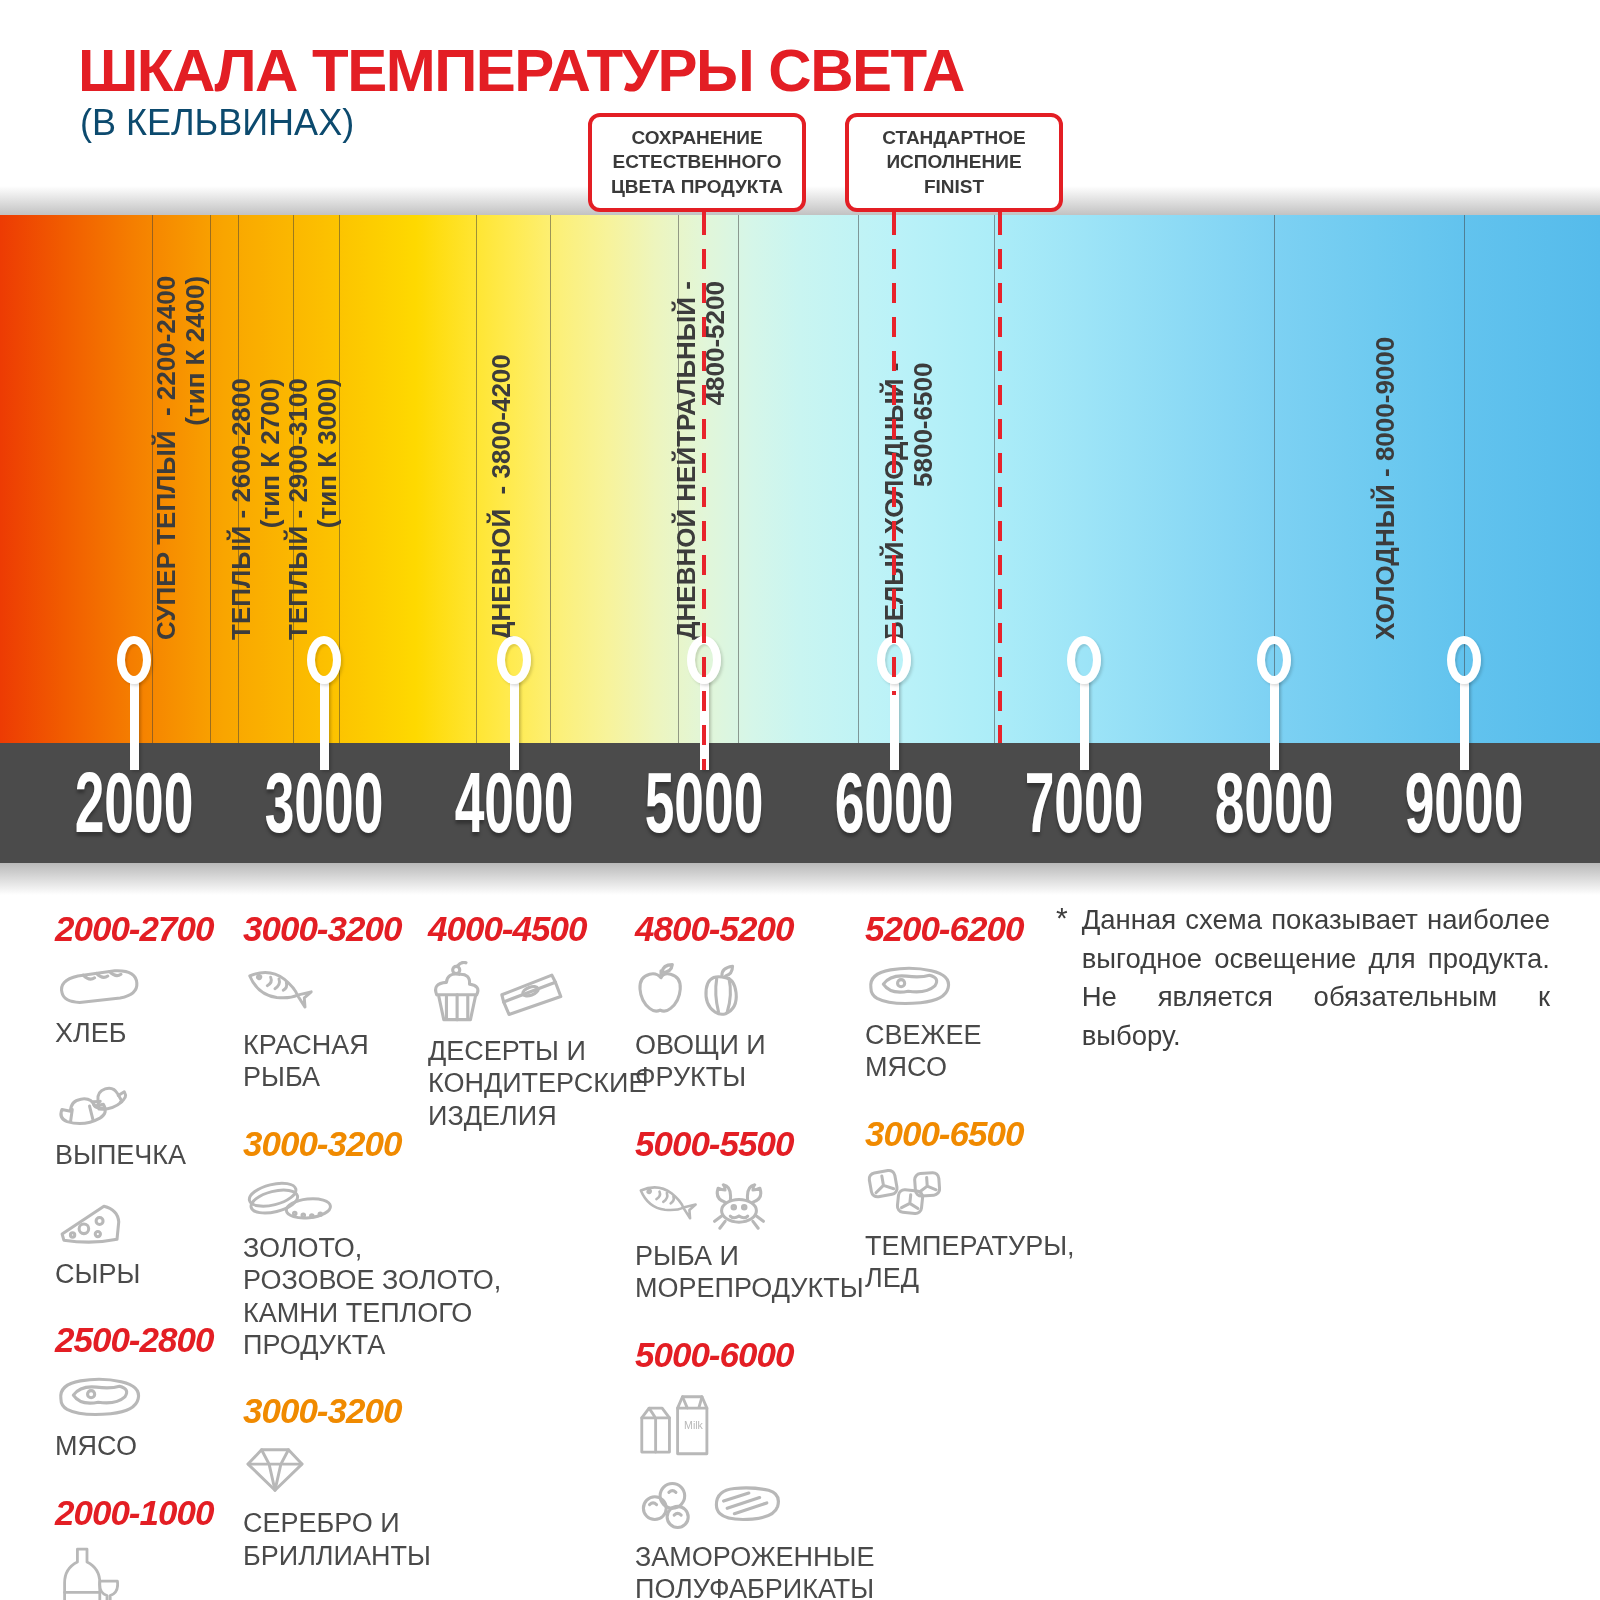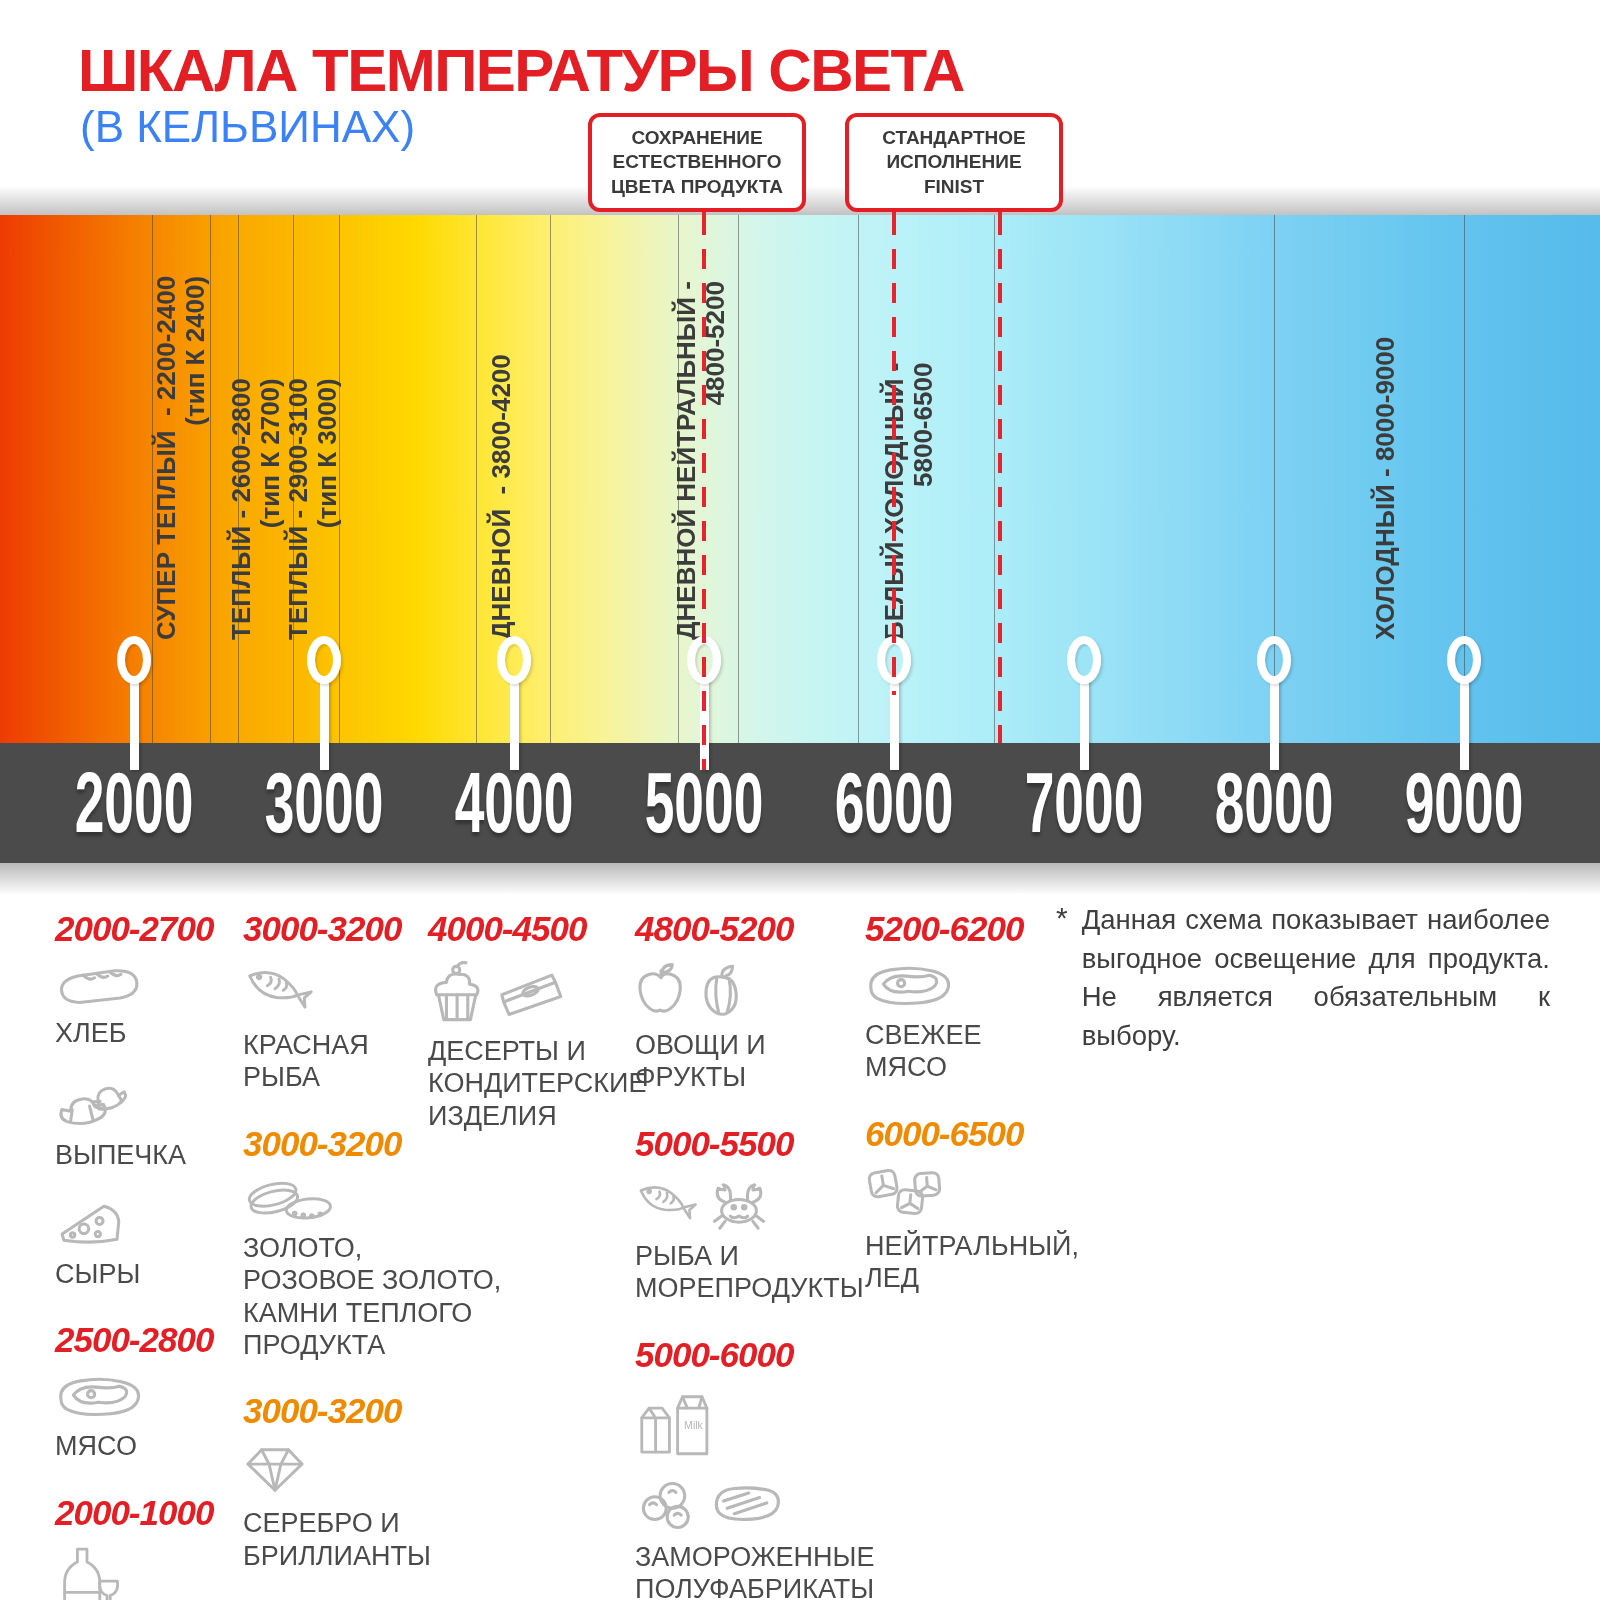--- a/index.html
+++ b/index.html
@@ -1,20 +1,20 @@
 <!DOCTYPE html>
 <html><head>
 <meta charset="utf-8">
 <style>
   html,body{margin:0;padding:0;background:#fff;}
   .canvas{position:relative;width:1600px;height:1600px;background:#fff;overflow:hidden;
           font-family:"Liberation Sans",sans-serif;}
   
   .title{position:absolute;left:78px;top:36px;font-size:60px;font-weight:bold;color:#E31E24;letter-spacing:-1.5px;white-space:nowrap;}
-  .subtitle{position:absolute;left:80px;top:102px;font-size:44px;color:#3b82f6;}
+  .subtitle{position:absolute;left:80px;top:102px;font-size:36px;color:#0c4a6e;}
   
   .callout{position:absolute;top:113px;width:218px;box-sizing:border-box;background:#fff;
            border:4px solid #E31E24;border-radius:12px;padding:9px 4px;z-index:6;
            text-align:center;font-weight:bold;font-size:19px;line-height:1.28;color:#3A3A3A;white-space:pre-line;}
   .callout.c1{left:588px}
   .callout.c2{left:845px}
   .stemhead{position:absolute;top:190px;height:26px;width:4px;background:#E8232B;z-index:5;}
   
   .preshadow{position:absolute;left:0;top:186px;width:1600px;height:29px;
              background:linear-gradient(#ffffff,#c2c2c2);}
@@ -304,38 +304,38 @@
         <div class="range red first">5200-6200</div>
         <div class="icons">
           <span><svg width="90" height="48" viewBox="0 0 100 54">
               <path d="M6 30 Q4 14 28 10 Q52 6 74 11 Q96 16 93 30 Q90 44 62 47 Q28 50 13 42 Q6 38 6 30 Z"></path>
               <path d="M20 26 Q28 15 46 17 Q62 19 72 16 Q84 19 78 28 Q68 37 48 34 Q28 38 20 26 Z"></path>
               <circle cx="40" cy="25" r="4"></circle>
             </svg></span>
         </div>
         <div class="plabel">СВЕЖЕЕ
 МЯСО</div>
-        <div class="range orange">6000-6500</div>
+        <div class="range orange">3000-6500</div>
         <div class="icons">
           <span><svg width="76" height="54" viewBox="0 0 88 62">
               <g transform="rotate(-10 22 20)">
                 <rect x="6" y="6" width="30" height="28" rx="7"></rect>
                 <path d="M21 11 v11 l-10 7 M21 22 l11 6"></path>
               </g>
               <g transform="rotate(6 52 42)">
                 <rect x="38" y="28" width="28" height="26" rx="7"></rect>
                 <path d="M52 33 v10 l-9 6 M52 43 l10 5"></path>
               </g>
               <g transform="rotate(-4 72 22)">
                 <rect x="58" y="8" width="28" height="26" rx="7"></rect>
                 <path d="M72 13 v10 l-9 6 M72 23 l10 5"></path>
               </g>
             </svg></span>
         </div>
-        <div class="plabel">НЕЙТРАЛЬНЫЙ,
+        <div class="plabel">ТЕМПЕРАТУРЫ,
 ЛЕД</div>
       </div>
     </div>
 
   <div class="footnote">
     <span class="fn-star">*</span>
     <div class="fn-text">Данная схема показывает наиболее
 выгодное освещение для продукта.
 Не является обязательным к выбору.</div>
   </div>

